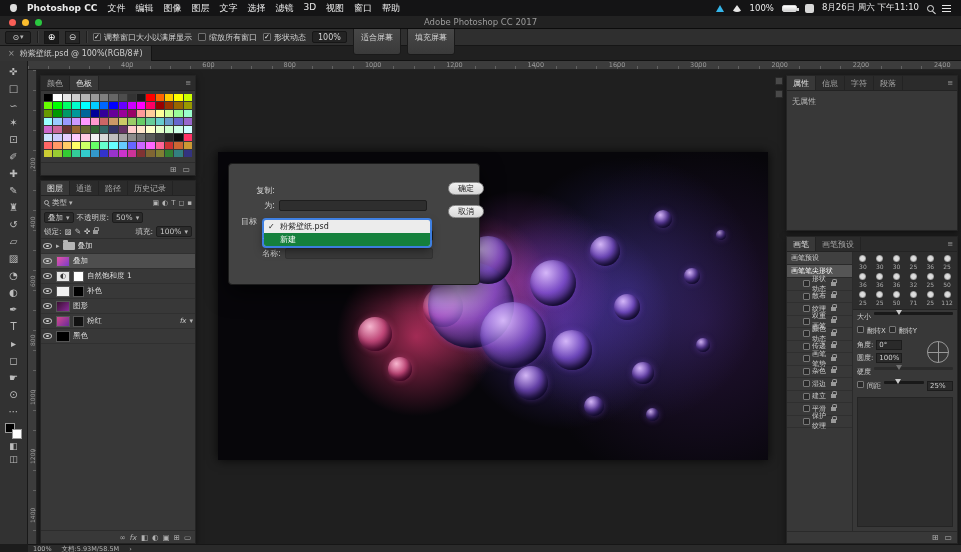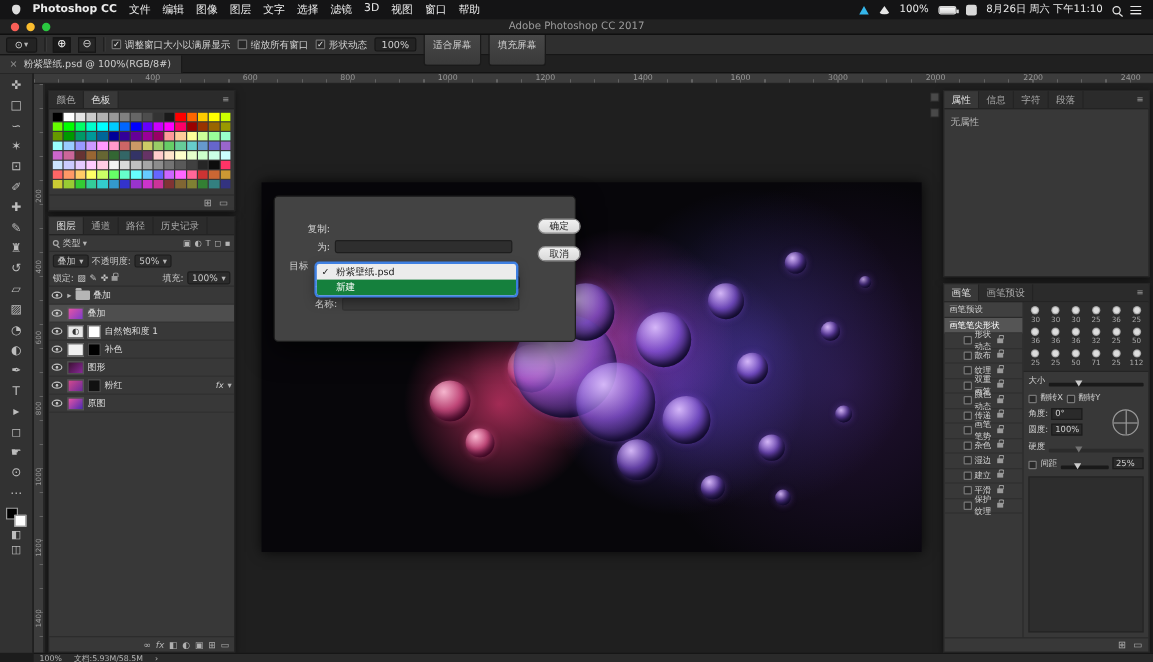--- a/index.html
+++ b/index.html
@@ -119,21 +119,21 @@
 .bp-tip{height:13px;display:flex;align-items:center;padding:0 4px;background:#555;color:#fff;border-bottom:1px solid #2a2a2a}
 .bp-row{height:12.5px;display:flex;align-items:center;gap:2px;padding:0 16px;border-bottom:1px solid #2f2f2f}
 .cbx2{width:7px;height:7px;border:1px solid #777;background:#2a2a2a;border-radius:1px;flex:0 0 auto}
 .lockic{margin-left:auto;width:5px;height:4px;background:#9a9a9a;position:relative;flex:0 0 auto}
 .lockic::before{content:"";position:absolute;top:-3px;left:1px;width:3px;height:3px;border:1px solid #9a9a9a;border-bottom:none;border-radius:2px 2px 0 0}
 .br-right{flex:1;display:flex;flex-direction:column;min-height:0;font-size:7px;color:#cfcfcf}
 .tip-grid{display:grid;grid-template-columns:repeat(6,1fr);gap:1px;background:#2d2d2d;padding:2px;border-bottom:1px solid #242424}
 .tip{display:flex;flex-direction:column;align-items:center;gap:1px;padding:1px 0}
 .tip-dot{width:7px;height:7px;border-radius:50%;background:radial-gradient(circle,#ddd 40%,#555 90%)}
 .tip-num{font-size:6px;color:#aaa}
-.ctl-row{display:flex;align-items:flex-end;gap:3px;padding:2px 4px}
+.ctl-row{display:flex;align-items:flex-start;gap:3px;padding:2px 4px}
 .sl{flex:1;height:3px;background:#191919;border-radius:1px;position:relative}
 .sl i{position:absolute;top:-2px;left:28%;width:0;height:0;border-left:3px solid transparent;border-right:3px solid transparent;border-top:5px solid #ccc}
 .sl.dim{opacity:.4}
 .mini{min-width:26px;height:10px;background:#2a2a2a;border:1px solid #1c1c1c;display:inline-flex;align-items:center;padding:0 2px}
 .angle-wrap{display:flex;padding:2px 4px;gap:4px}
 .angle-col{display:flex;flex-direction:column;gap:3px;flex:1}
 .arow{display:flex;align-items:center;gap:3px}
 .dial{width:22px;height:22px;border:1px solid #999;border-radius:50%;position:relative;margin:1px 4px 0 auto;flex:0 0 auto}
 .dial::before{content:"";position:absolute;left:50%;top:0;bottom:0;width:1px;background:#999}
 .dial::after{content:"";position:absolute;top:50%;left:0;right:0;height:1px;background:#999}
@@ -462,22 +462,22 @@
       <div class="lrow">
         <span class="eye"></span>
         <span class="lthumb" style="background:linear-gradient(135deg,#d34a8e,#6a2a9a)"></span>
         <span class="lmask" style="background:#111"></span>
         <span class="lname">粉红</span>
         <span class="fxb">fx</span>
         <span class="caret">▾</span>
       </div>
       <div class="lrow">
         <span class="eye"></span>
-        <span class="lthumb" style="background:linear-gradient(135deg,#e754a6,#4a2ab0)"></span>
-        <span class="lname">原图</span>
+        <span class="lthumb" style="background:#000"></span>
+        <span class="lname">黑色</span>
       </div>
     </div>
     <div class="ly-footer">
       <span>∞</span>
       <span style="font-style:italic">fx</span>
       <span>◧</span>
       <span>◐</span>
       <span>▣</span>
       <span>⊞</span>
       <span>▭</span>

